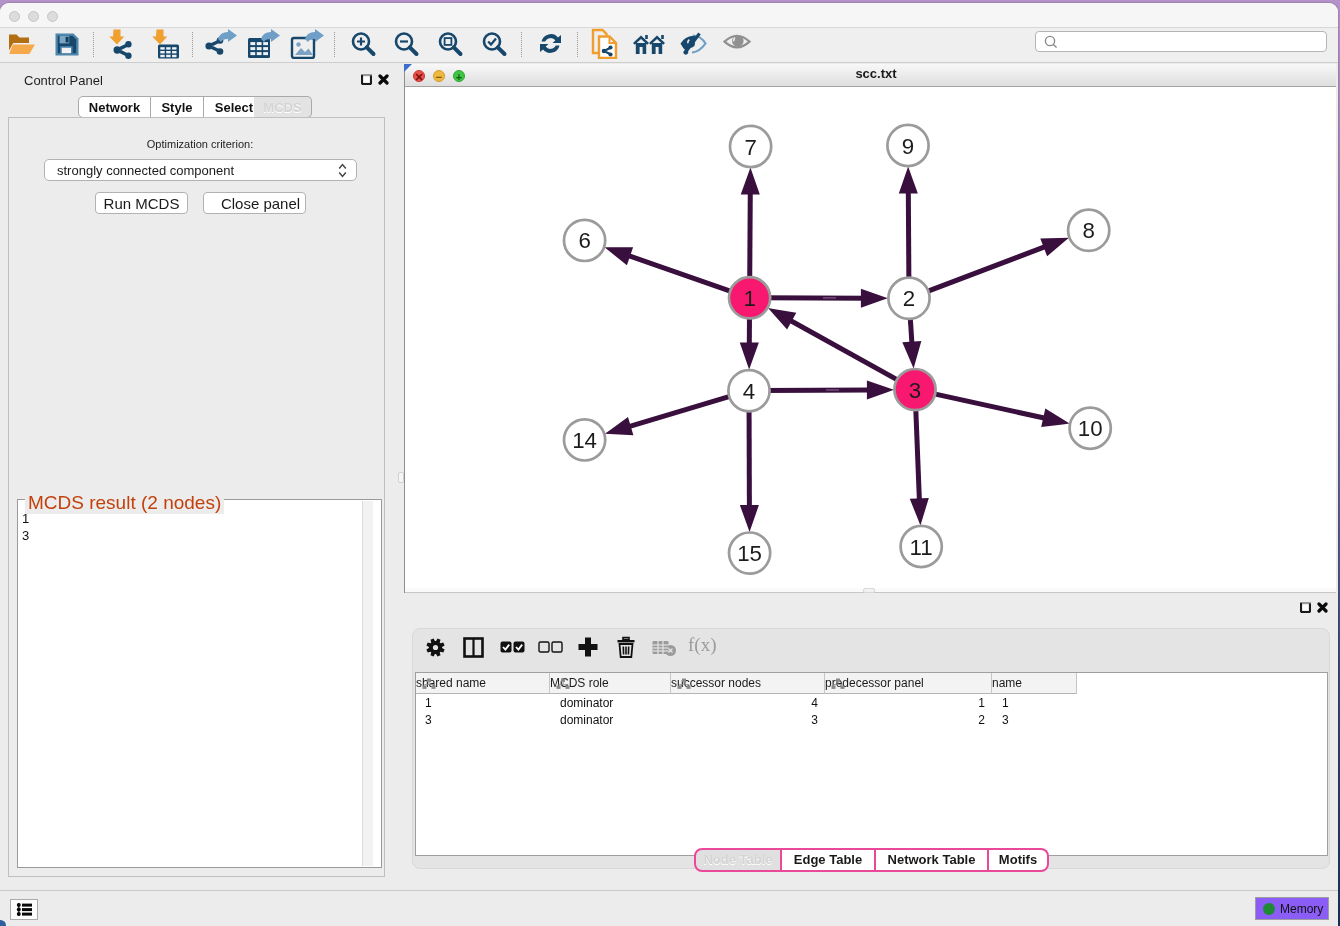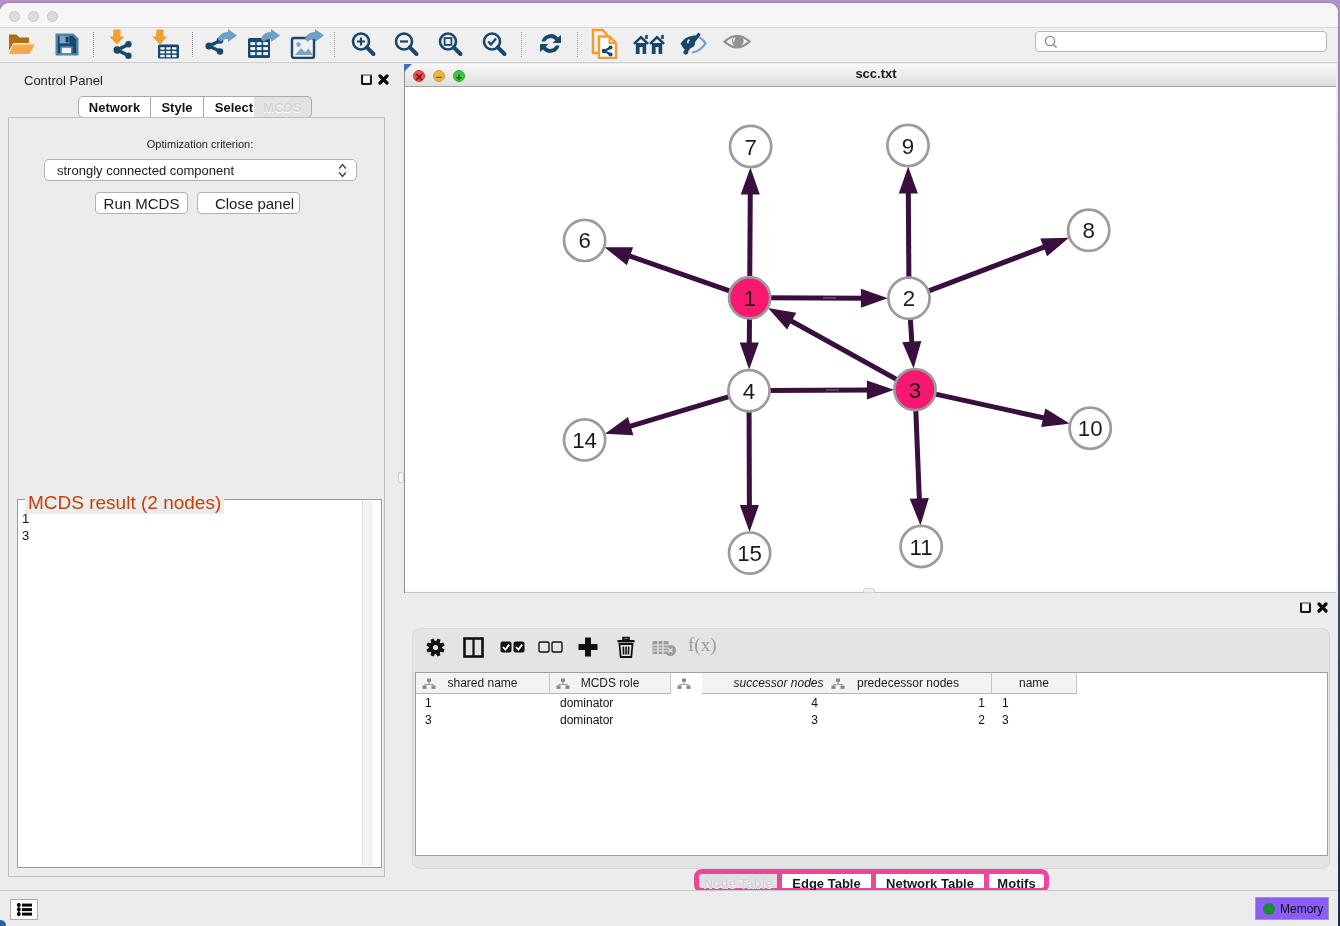--- a/index.html
+++ b/index.html
@@ -28,23 +28,23 @@
 
 #netwin{left:404px;top:64px;width:932px;height:529px;background:#fff;border-left:1px solid #8e8e8e;}
 #nettitle{left:404px;top:64px;width:932px;height:23px;background:linear-gradient(180deg,#f8f8f8,#dedede);border-bottom:1px solid #a3a3a3;border-left:1px solid #8e8e8e;}
 .tlc{position:absolute;top:70px;width:12px;height:12px;border-radius:50%;font-size:11px;font-weight:bold;text-align:center;line-height:12px;}
 #netcanvas{left:405px;top:87px;width:931px;height:501px;background:#fff;}
 #netfoot{left:405px;top:588px;width:931px;height:5px;background:#fafafa;border-bottom:1px solid #c6c6c6;}
 
 #tpheadtxt{left:417px;top:600px;font-size:13px;color:#1e1e1e;margin-top:40px;}
 #tptoolbar{left:412px;top:628px;width:918px;height:241px;background:#e4e4e4;border:1px solid #d8d8d8;border-radius:8px;}
 #tptable{left:415px;top:672px;width:913px;height:184px;background:#fff;border:1px solid #9f9f9f;}
-.th{position:absolute;top:673px;height:21px;background:#f3f3f3;border-right:1px solid #c6c6c6;border-bottom:1px solid #b5b5b5;font-size:12px;color:#1a1a1a;text-align:center;line-height:20px;}
+.th{position:absolute;top:673px;height:21px;background:#f3f3f3;border-right:1px solid #c6c6c6;border-bottom:1px solid #b5b5b5;font-size:12px;color:#1a1a1a;line-height:20px;}
 .td{position:absolute;font-size:12px;color:#111;height:17px;line-height:17px;}
-.btab{position:absolute;top:869px;height:24px;background:#fff;border:5px solid #ec4899;font-size:13px;font-weight:bold;color:#1a1a1a;text-align:center;line-height:19px;}
+.btab{position:absolute;top:848px;height:24px;background:#fff;border:2px solid #ec4899;font-size:13px;font-weight:bold;color:#1a1a1a;text-align:center;line-height:19px;}
 
 #statusbar{position:absolute;left:0px;top:890px;width:1338px;height:36px;background:#ececec;border-top:1px solid #c8c8c8;}
 #listbtn{left:10px;top:899px;width:28px;height:21px;background:#fdfdfd;border:1px solid #ababab;}
 #membtn{left:1255px;top:897px;width:74px;height:23px;background:#8b5cf6;border:1px solid #9e9e9e;font-size:12px;color:#111;}
 .etched{color:#d4d4d4;text-shadow:0 1px 0 #ffffff;}
 svg{display:block;}
 </style>
 </head>
 <body>
 <div id="win"></div>
@@ -230,21 +230,21 @@
 <div class="tab etched" style="left:254px;width:58px;background:#e3e3e3;border-left:none;border-radius:0 5px 5px 0;">MCDS</div>
 <div class="abs" id="cpbox"></div>
 <div class="abs" id="optlabel">Optimization criterion:</div>
 <div class="abs" id="dropdown">strongly connected component
   <svg width="9" height="15" style="position:absolute;right:9px;top:3px" viewBox="0 0 9 15">
       <path d="M1.2 5.4 L4.5 1.6 L7.8 5.4" fill="none" stroke="#444" stroke-width="1.5"></path>
       <path d="M1.2 9.6 L4.5 13.4 L7.8 9.6" fill="none" stroke="#444" stroke-width="1.5"></path>
     </svg>
 </div>
 <div class="btn" style="left:95px;top:192px;width:93px;">Run MCDS</div>
-<div class="btn" style="left:197px;top:192px;width:103px;padding-left:12px;">Close panel</div>
+<div class="btn" style="left:203px;top:192px;width:103px;padding-left:12px;">Close panel</div>
 <div class="abs" id="fieldset"></div>
 <div class="abs" id="fslegend">MCDS result (2 nodes)</div>
 <div class="abs" id="fstext">1<br>3</div>
 <div class="abs" id="fsscroll"></div>
 
 <div class="abs" id="netwin"></div>
 <div class="abs" id="nettitle"></div>
 <svg class="abs" style="left:404px;top:64px;z-index:5" width="8" height="8" viewBox="0 0 8 8">
     <path d="M0 0 H8 L0 8 Z" fill="#3c6ccc"></path>
   </svg>
@@ -411,22 +411,22 @@
         <rect x="5" y="0.5" width="4" height="3.4"></rect>
         <rect x="0.5" y="7.5" width="4" height="3.4"></rect>
         <rect x="9.5" y="7.5" width="4" height="3.4"></rect>
         <path d="M6.6 3.9 h0.9 v2 h4 v1.7 h-0.9 v-0.9 H3.4 v0.9 H2.5 V5.9 h4 Z"></path>
       </g>
     </svg>
 </div>
 <div class="abs" id="tptable"></div>
 <div class="th" style="left:416px;width:134px;">shared name</div>
 <div class="th" style="left:550px;width:121px;">MCDS role</div>
-<div class="th" style="left:702px;width:154px;font-style:italic;">successor nodes</div>
-<div class="th" style="left:825px;width:167px;">predecessor nodes</div>
+<div class="th" style="left:671px;width:154px;">successor nodes</div>
+<div class="th" style="left:825px;width:167px;">predecessor panel</div>
 <div class="th" style="left:992px;width:85px;">name</div>
 <div class="td" style="left:425px;top:695px;">1</div>
 <div class="td" style="left:560px;top:695px;">dominator</div>
 <div class="td" style="left:671px;top:695px;width:147px;text-align:right;">4</div>
 <div class="td" style="left:825px;top:695px;width:160px;text-align:right;">1</div>
 <div class="td" style="left:1002px;top:695px;">1</div>
 <div class="td" style="left:425px;top:712px;">3</div>
 <div class="td" style="left:560px;top:712px;">dominator</div>
 <div class="td" style="left:671px;top:712px;width:147px;text-align:right;">3</div>
 <div class="td" style="left:825px;top:712px;width:160px;text-align:right;">2</div>

